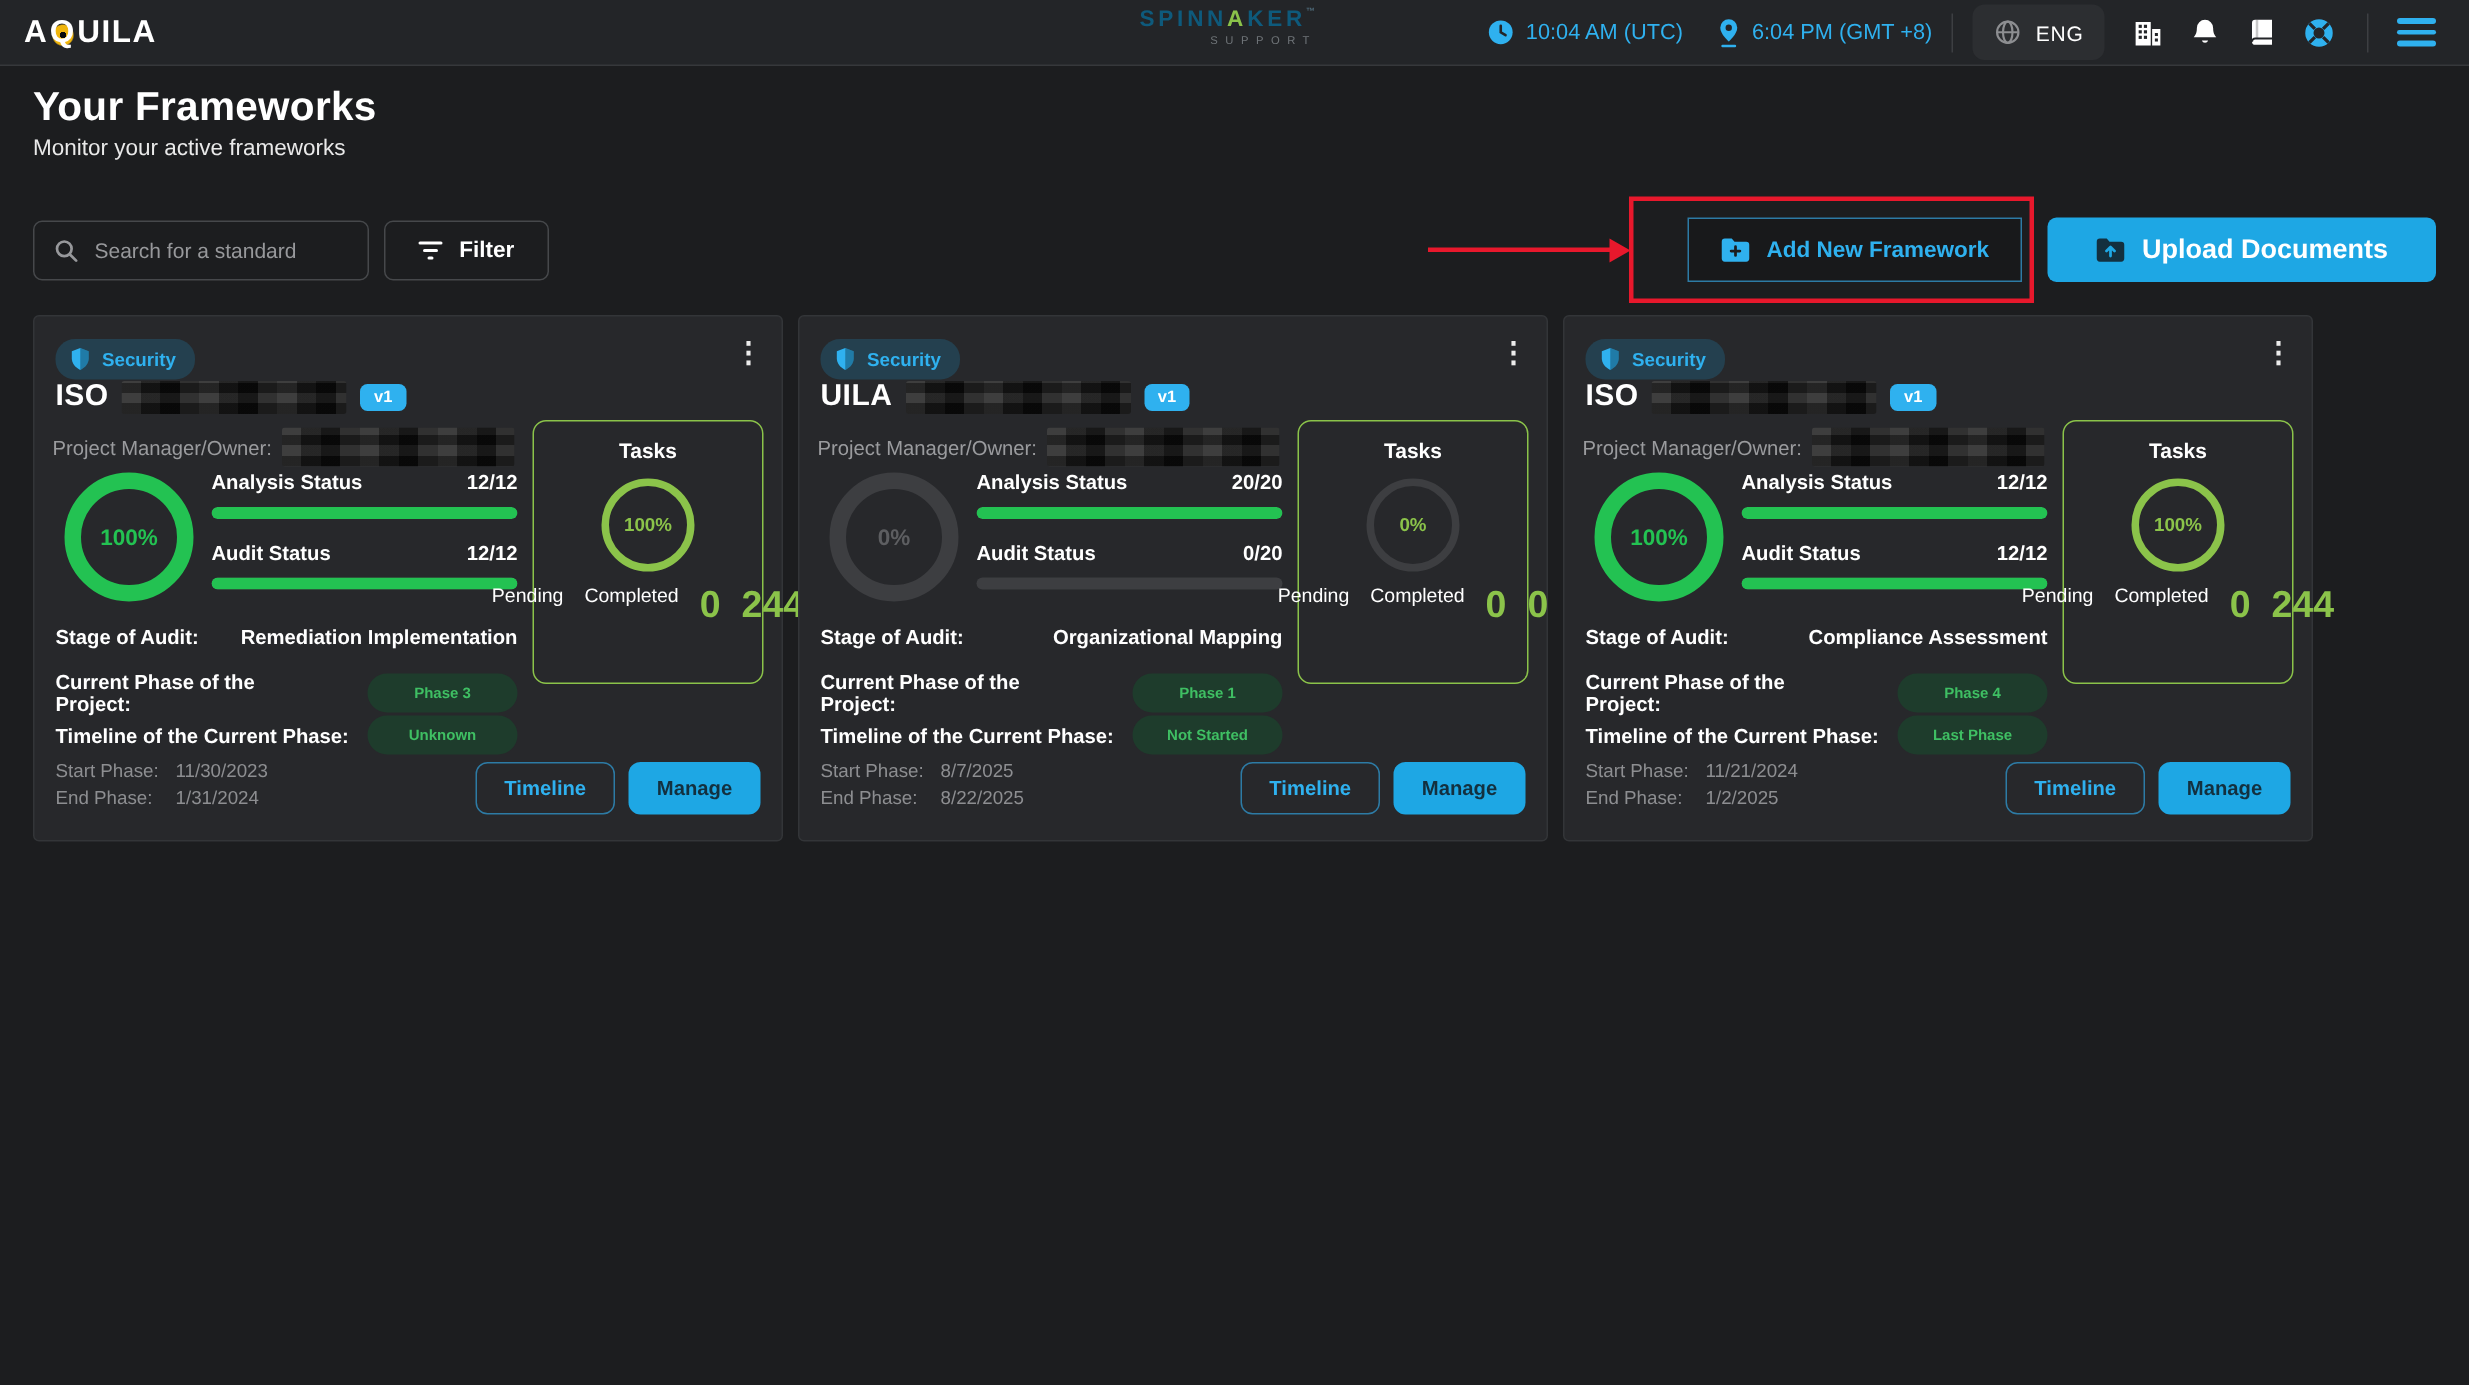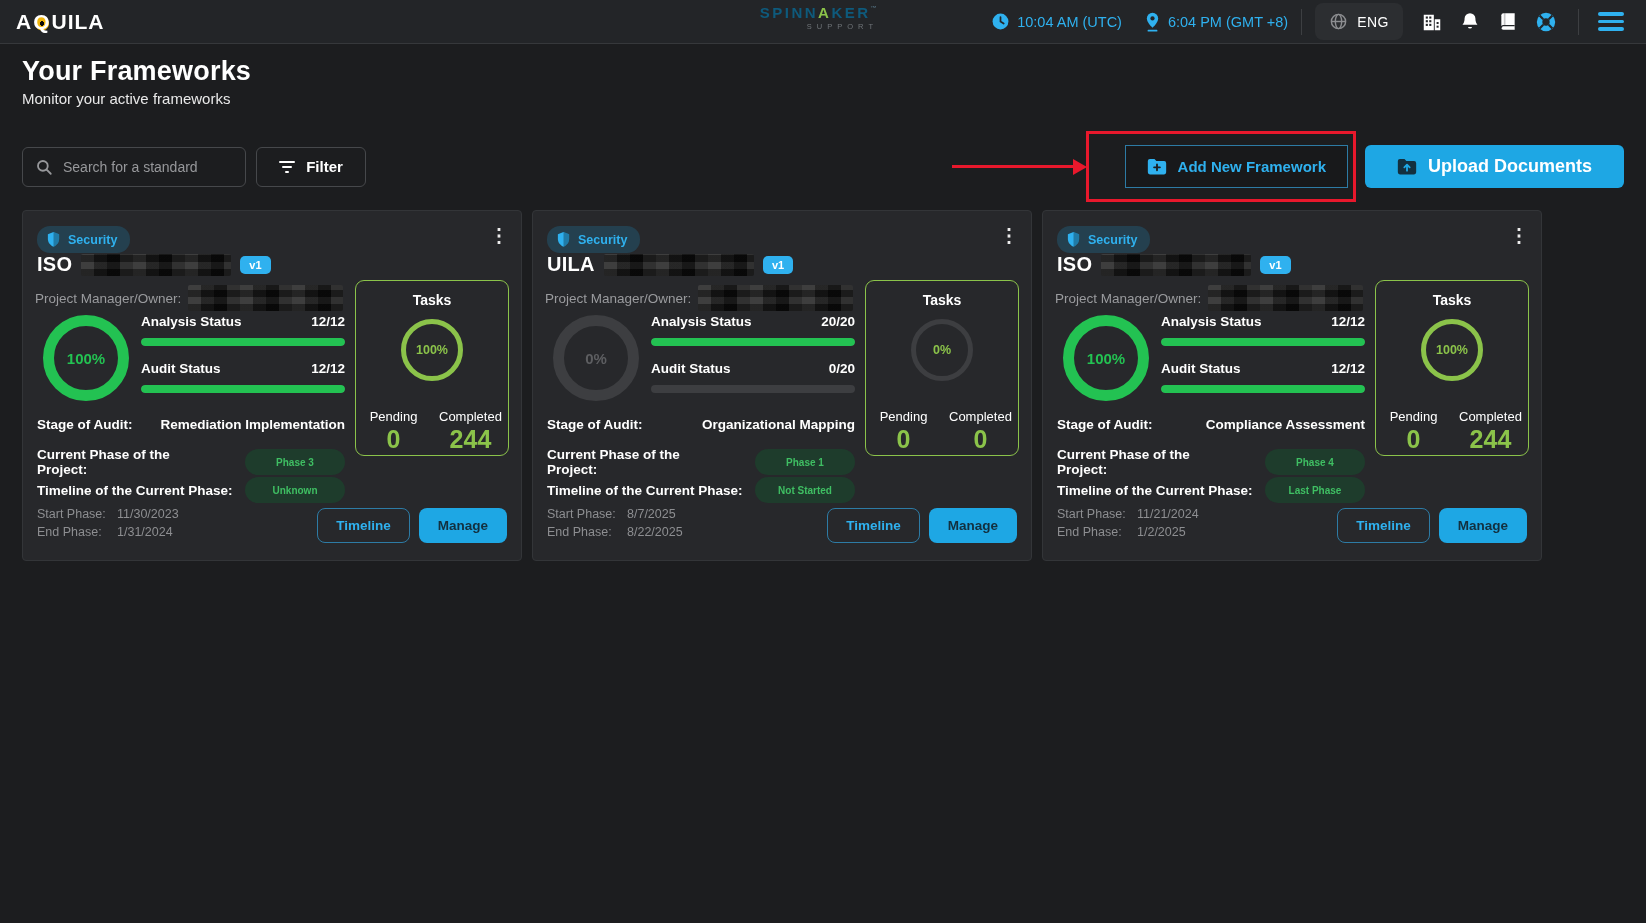--- a/index.html
+++ b/index.html
@@ -80,21 +80,21 @@
   .pill{ background:#1e3c2c; color:#3fbf63; border-radius:13px; height:26px; min-width:100px; padding:0 14px; display:flex; align-items:center; justify-content:center; font-size:10px; font-weight:bold;}
   .dates{ position:absolute; left:14px; bottom:18px; color:#8d8e91; font-size:12.5px; line-height:1.5;}
   .dates b{ display:inline-block; width:80px; font-weight:normal;}
   .card-actions{ position:absolute; right:14px; bottom:17px; display:flex; gap:9px;}
   .timeline-btn{ width:93px; height:35px; background:transparent; border:1px solid #2d7ba5; border-radius:8px; color:#2fb1ef; font-size:13.5px; font-weight:bold; cursor:pointer; font-family:inherit;}
   .manage-btn{ width:88px; height:35px; background:#1ea7e4; border:none; border-radius:8px; color:#13303f; font-size:13.5px; font-weight:bold; cursor:pointer; font-family:inherit;}
   .tasks-panel{ position:absolute; right:12px; top:69px; width:154px; height:176px; border:1px solid #8bc34a; border-radius:9px; display:flex; flex-direction:column; align-items:center; padding-top:11px;}
   .tasks-title{ font-size:14px; font-weight:bold; color:#fff;}
   .tasks-ring{ margin-top:11px; width:62px; height:62px; border-radius:50%; border:5px solid #8bc34a; display:flex; align-items:center; justify-content:center;}
   .tasks-ring span{ font-size:12.5px; font-weight:bold; color:#8bc34a;}
-  .tasks-grid{ margin-top:28px; display:grid; grid-template-columns:1fr 1fr; column-gap:14px; row-gap:1px; text-align:center;}
+  .tasks-grid{ margin-top:8px; display:grid; grid-template-columns:1fr 1fr 1fr 1fr; column-gap:14px; row-gap:1px; text-align:center;}
   .tasks-grid .tlabel{ font-size:13px; color:#fff;}
   .tasks-grid .tval{ font-size:25px; font-weight:bold; color:#8bc34a;}
   svg{ display:block; }
 </style>
 </head>
 <body>
 
 <header class="topbar">
   <div class="logo">
     <span>A</span>

